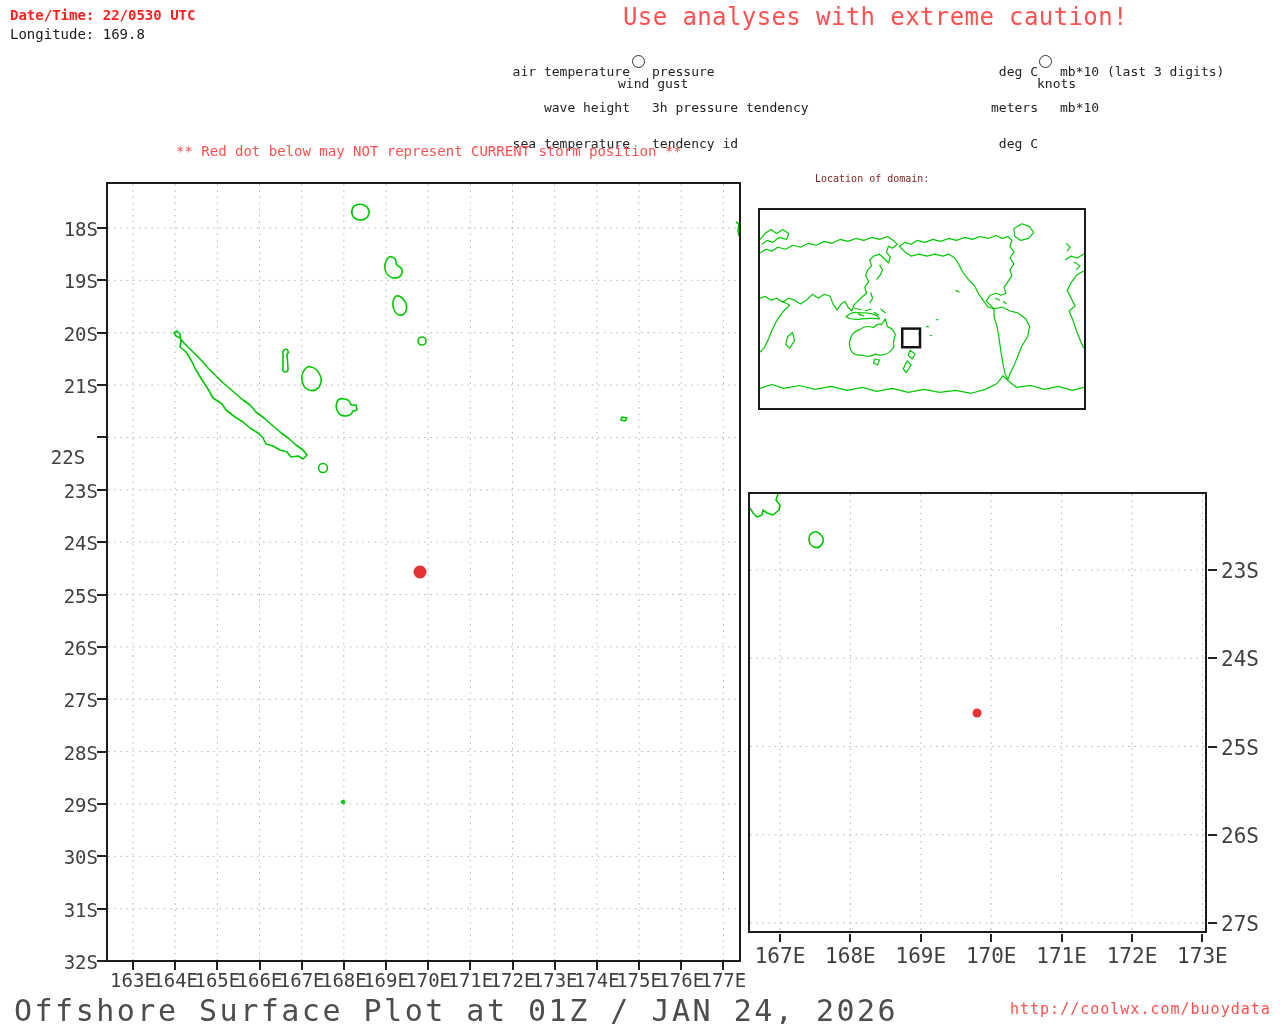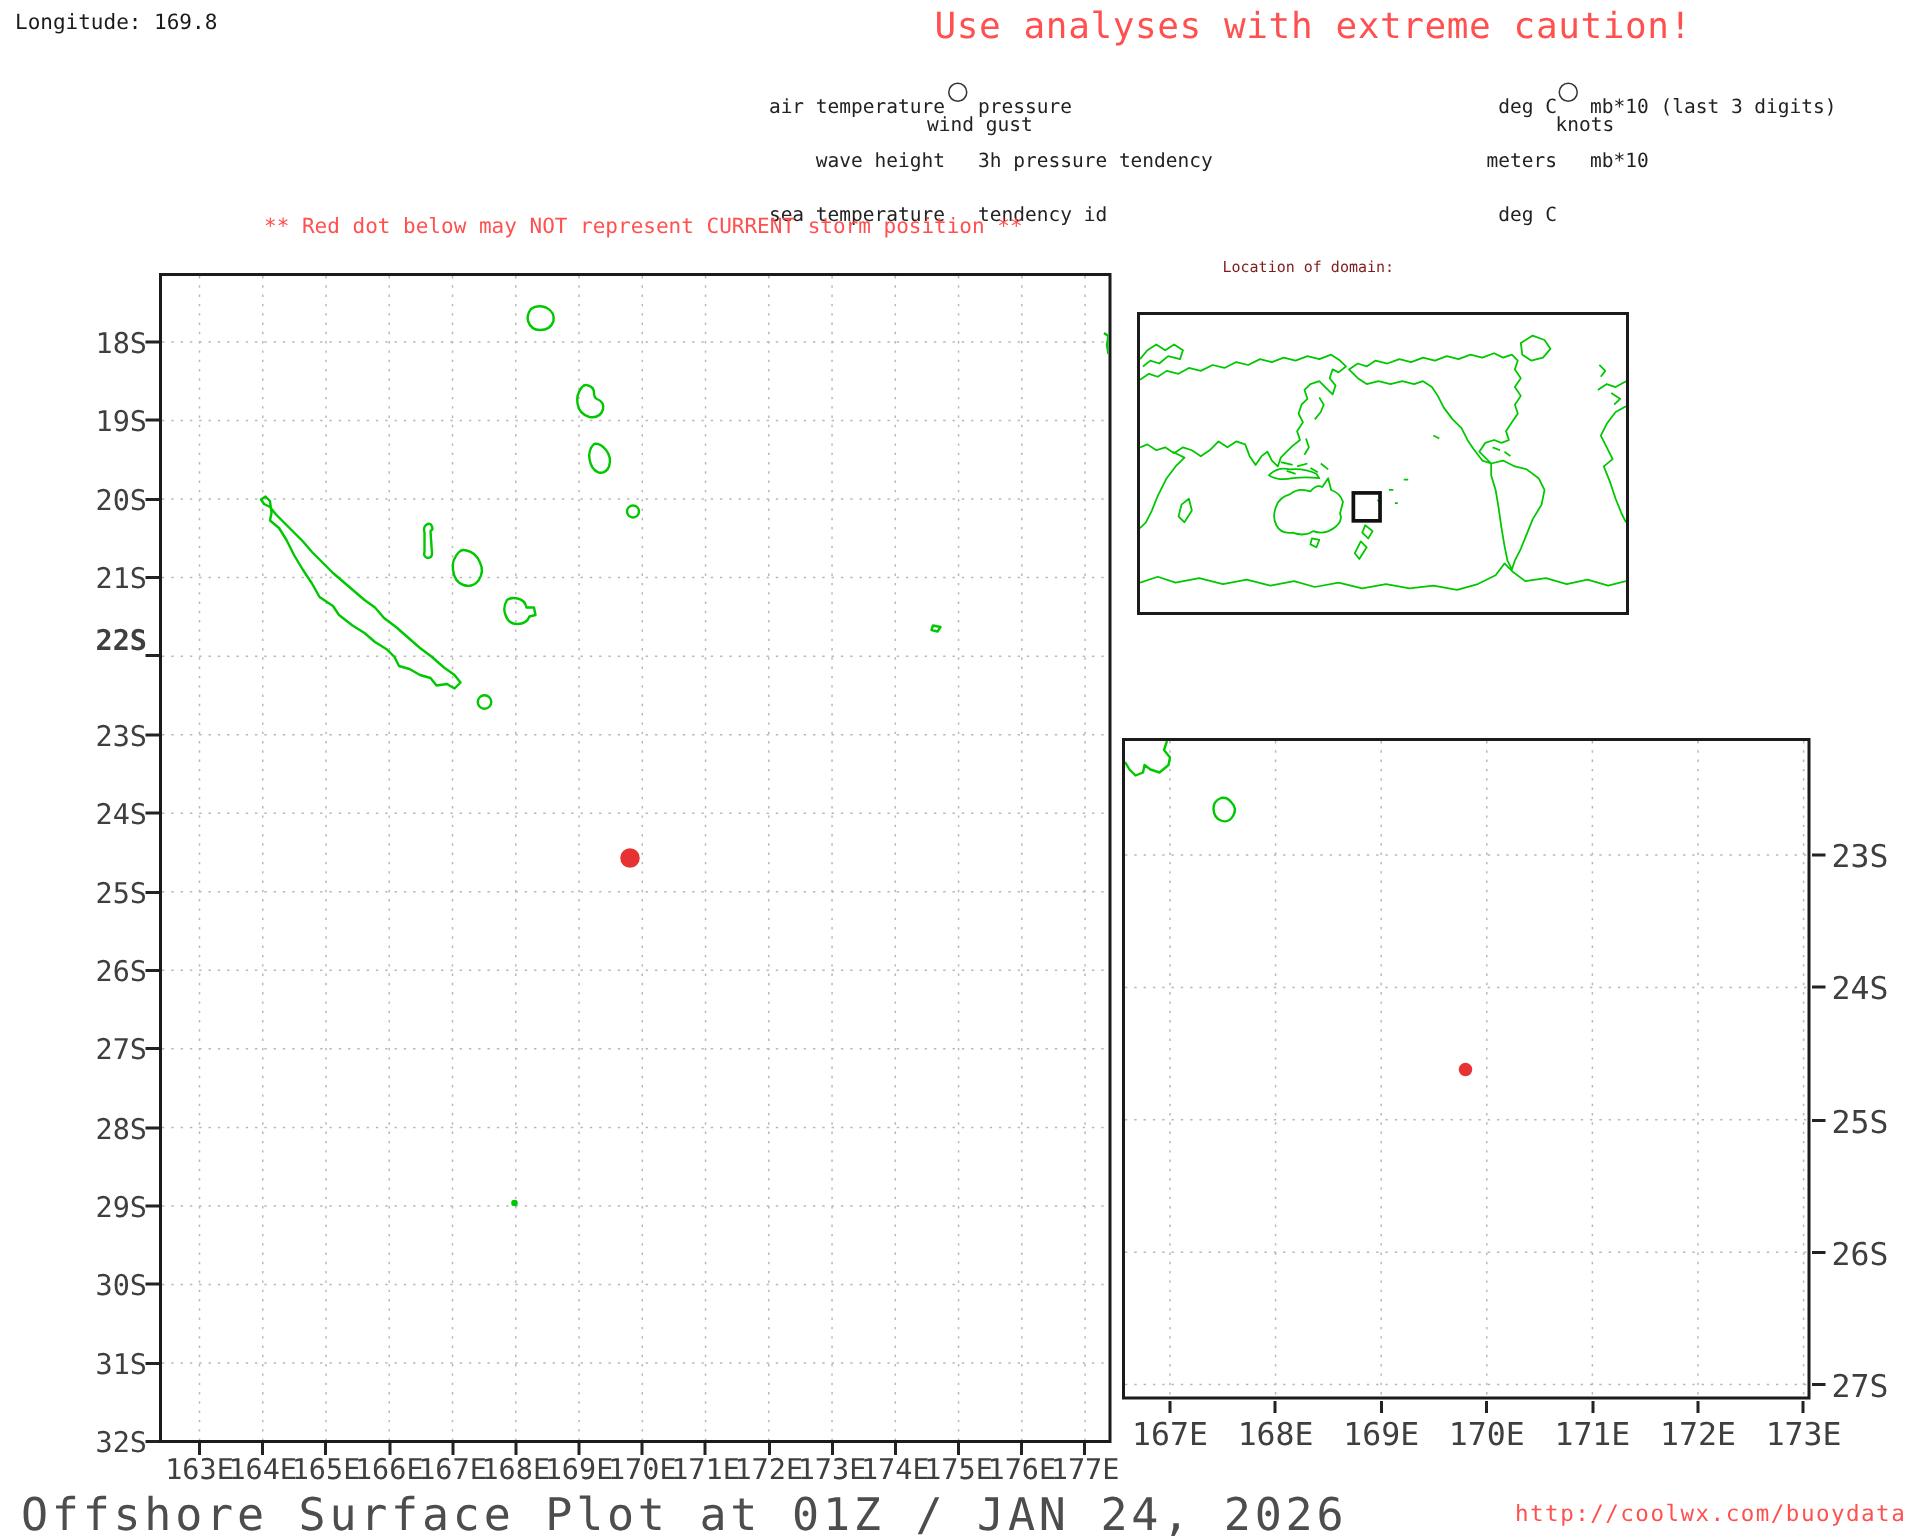--- a/index.html
+++ b/index.html
@@ -25,20 +25,21 @@
   .inset-title { font-size:10px; color:#7f1d1d; white-space:pre; }
   .footer-title { font-size:30px; letter-spacing:2.5px; color:#4d4d4d; white-space:pre; }
   .footer-url { font-size:15px; letter-spacing:1px; color:#ff5050; white-space:pre; }
 </style>
 </head>
 <body>
 
 <div id="screen">
 
   <div class="abs" style="left:10px; top:6px;">
+    <div class="hdr-line red-strong">Date/Time: 22/0530 UTC</div>
     <div class="hdr-line">Longitude: 169.8</div>
   </div>
 
   <div class="abs caution" style="left:623px; top:3px;">Use analyses with extreme caution!</div>
 
   <div>
     <div class="abs leg leg-col-right" style="left:420px; top:42px; width:210px;">
       <div>air temperature</div>
       <div>wave height</div>
       <div>sea temperature</div>
@@ -220,21 +221,21 @@
     <div class="axis-lab" style="left: 693.38px; top: 969px; width: 60px; text-align: center;">177E</div>
     <div class="tick" style="left: 722.38px; top: 962px; width: 2px; height: 8px;"></div>
     <div class="axis-lab" style="left: 38px; top: 218px; width: 60px; text-align: right;">18S</div>
     <div class="tick" style="left: 97px; top: 227px; width: 9px; height: 2px;"></div>
     <div class="axis-lab" style="left: 38px; top: 270.36px; width: 60px; text-align: right;">19S</div>
     <div class="tick" style="left: 97px; top: 279.36px; width: 9px; height: 2px;"></div>
     <div class="axis-lab" style="left: 38px; top: 322.72px; width: 60px; text-align: right;">20S</div>
     <div class="tick" style="left: 97px; top: 331.72px; width: 9px; height: 2px;"></div>
     <div class="axis-lab" style="left: 38px; top: 375.08px; width: 60px; text-align: right;">21S</div>
     <div class="tick" style="left: 97px; top: 384.08px; width: 9px; height: 2px;"></div>
-    <div class="axis-lab" style="left: 38px; top: 416px; width: 60px; text-align: right; font-weight: bold;">22S</div>
+    <div class="axis-lab" style="left: 38px; top: 446px; width: 60px; text-align: center;">22S</div>
     <div class="tick" style="left: 97px; top: 436.44px; width: 9px; height: 2px;"></div>
     <div class="axis-lab" style="left: 38px; top: 479.8px; width: 60px; text-align: right;">23S</div>
     <div class="tick" style="left: 97px; top: 488.8px; width: 9px; height: 2px;"></div>
     <div class="axis-lab" style="left: 38px; top: 532.16px; width: 60px; text-align: right;">24S</div>
     <div class="tick" style="left: 97px; top: 541.16px; width: 9px; height: 2px;"></div>
     <div class="axis-lab" style="left: 38px; top: 584.52px; width: 60px; text-align: right;">25S</div>
     <div class="tick" style="left: 97px; top: 593.52px; width: 9px; height: 2px;"></div>
     <div class="axis-lab" style="left: 38px; top: 636.88px; width: 60px; text-align: right;">26S</div>
     <div class="tick" style="left: 97px; top: 645.88px; width: 9px; height: 2px;"></div>
     <div class="axis-lab" style="left: 38px; top: 689.24px; width: 60px; text-align: right;">27S</div>

